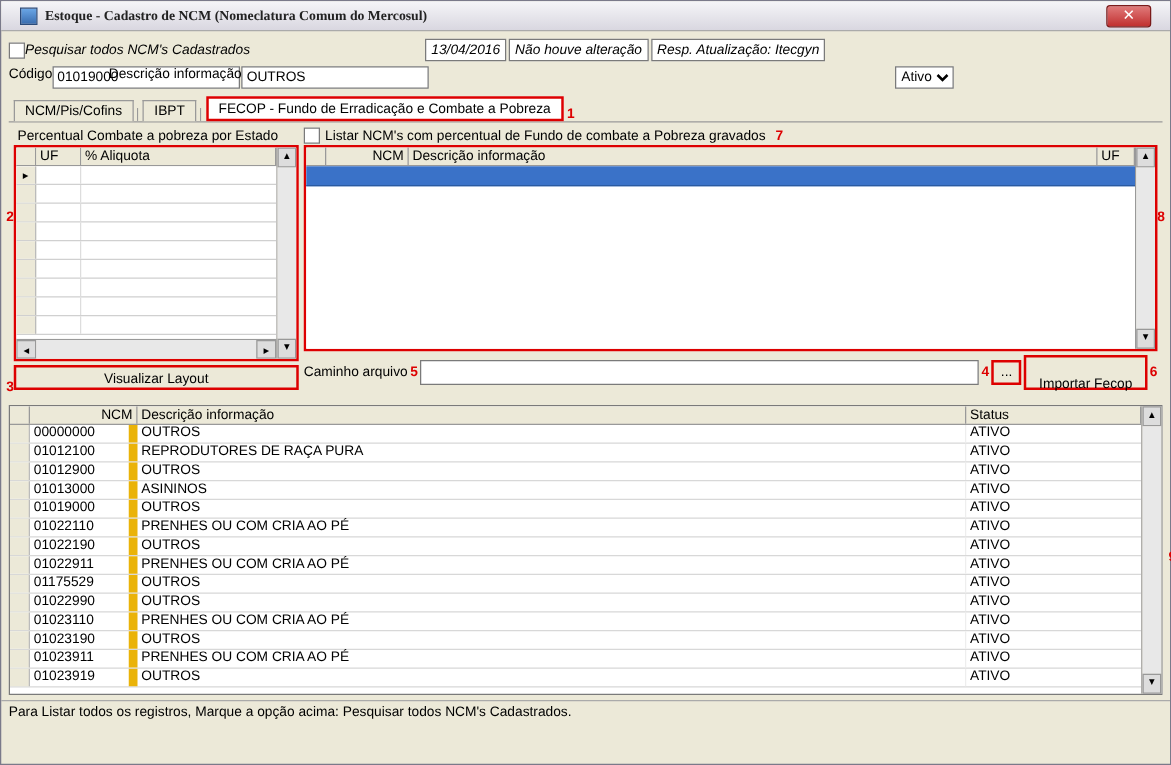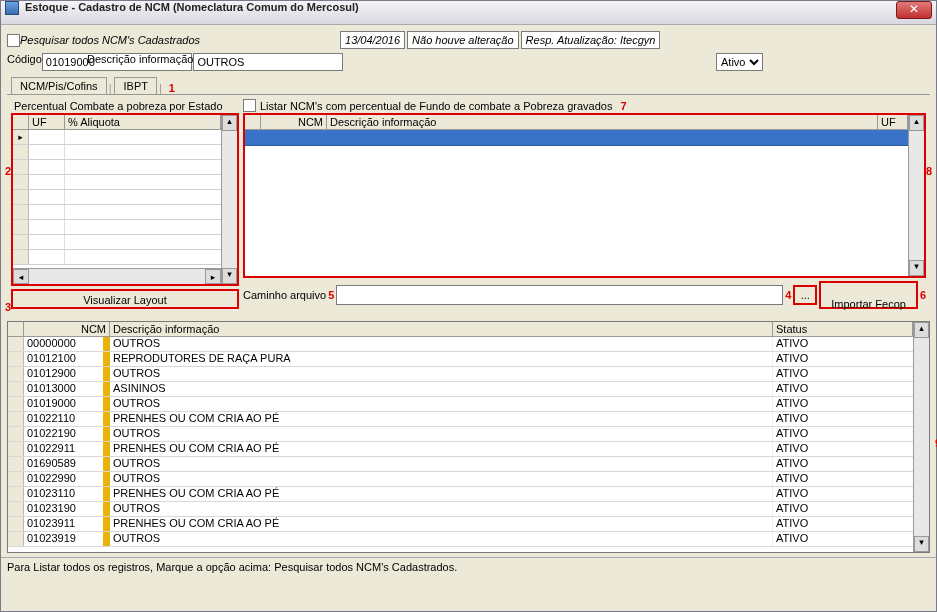--- a/index.html
+++ b/index.html
@@ -1,18 +1,18 @@
 <!DOCTYPE html>
 <html><head>
 <meta charset="utf-8">
 <style>
   * { box-sizing: border-box; margin: 0; padding: 0; }
   body { font-family: Tahoma, Arial, sans-serif; font-size: 11px; background: #fff; }
   .window { width: 937px; height: 612px; border: 1px solid #7a7a8a; background: #ece9d8; position: relative; }
-  .titlebar { height: 24px; background: linear-gradient(#f5f5f8,#d9d7e0); border-bottom: 1px solid #aaa; display: flex; padding: 0 4px; }
+  .titlebar { height: 24px; background: linear-gradient(#f5f5f8,#d9d7e0); border-bottom: 1px solid #aaa; display: flex; align-items: center; padding: 0 15px; font-family: Liberation Serif, serif; }
   .title-icon { width: 14px; height: 14px; background: linear-gradient(#6aa6e6,#3a6db0); border: 1px solid #2a4a7a; margin-right: 6px; }
   .titlebar .title-text { flex: 1; font-weight: bold; color: #222; }
   .close-btn { width: 36px; height: 18px; background: linear-gradient(#e07a7a,#c13030); border: 1px solid #7a1a1a; border-radius: 3px; color: #fff; text-align: center; line-height: 14px; font-size: 12px; cursor: pointer; }
   .content { padding: 4px 6px; }
   .row { display: flex; align-items: center; gap: 0; font-style: italic; }
   .checkbox { width: 13px; height: 13px; border: 1px solid #7a7a7a; background: #fff; display: inline-block; }
   .field-row { display: flex; gap: 2px; margin: 2px 0; }
   .field-col { display: flex; }
   .field-col label { font-size: 11px; color: #000; }
   input.text-input { border: 1px solid #7a7a7a; height: 18px; padding: 1px 3px; font-family: inherit; font-size: 11px; background: #fff; }
@@ -117,20 +117,21 @@
           <option>Ativo</option>
         </select>
       </div>
     </div>
 
     <div class="tabs">
       <div class="tab">NCM/Pis/Cofins</div>
       <span class="tab-sep">|</span>
       <div class="tab">IBPT</div>
       <span class="tab-sep">|</span>
+      <div class="tab active red-box" style="border-width:2px;">FECOP - Fundo de Erradicação e Combate a Pobreza</div>
       <span class="annot" style="margin-left:4px;">1</span>
     </div>
     <div class="tabline"></div>
 
     <div class="midsection" style="position:relative;">
 
       <span class="annot-abs" style="left:-2px; top:70px;">2</span>
       <span class="annot-abs" style="left:-2px; bottom:0;">3</span>
       <span class="annot-abs" style="right:-2px; top:70px;">8</span>
 
@@ -298,21 +299,21 @@
             <div class="c-st">ATIVO</div>
           </div>
           <div class="bg-row">
             <div class="rowhead"></div>
             <div class="c-ncm">01022911</div>
             <div class="c-desc">PRENHES OU COM CRIA AO PÉ</div>
             <div class="c-st">ATIVO</div>
           </div>
           <div class="bg-row">
             <div class="rowhead"></div>
-            <div class="c-ncm">01690589</div>
+            <div class="c-ncm">01175529</div>
             <div class="c-desc">OUTROS</div>
             <div class="c-st">ATIVO</div>
           </div>
           <div class="bg-row">
             <div class="rowhead"></div>
             <div class="c-ncm">01022990</div>
             <div class="c-desc">OUTROS</div>
             <div class="c-st">ATIVO</div>
           </div>
           <div class="bg-row">

